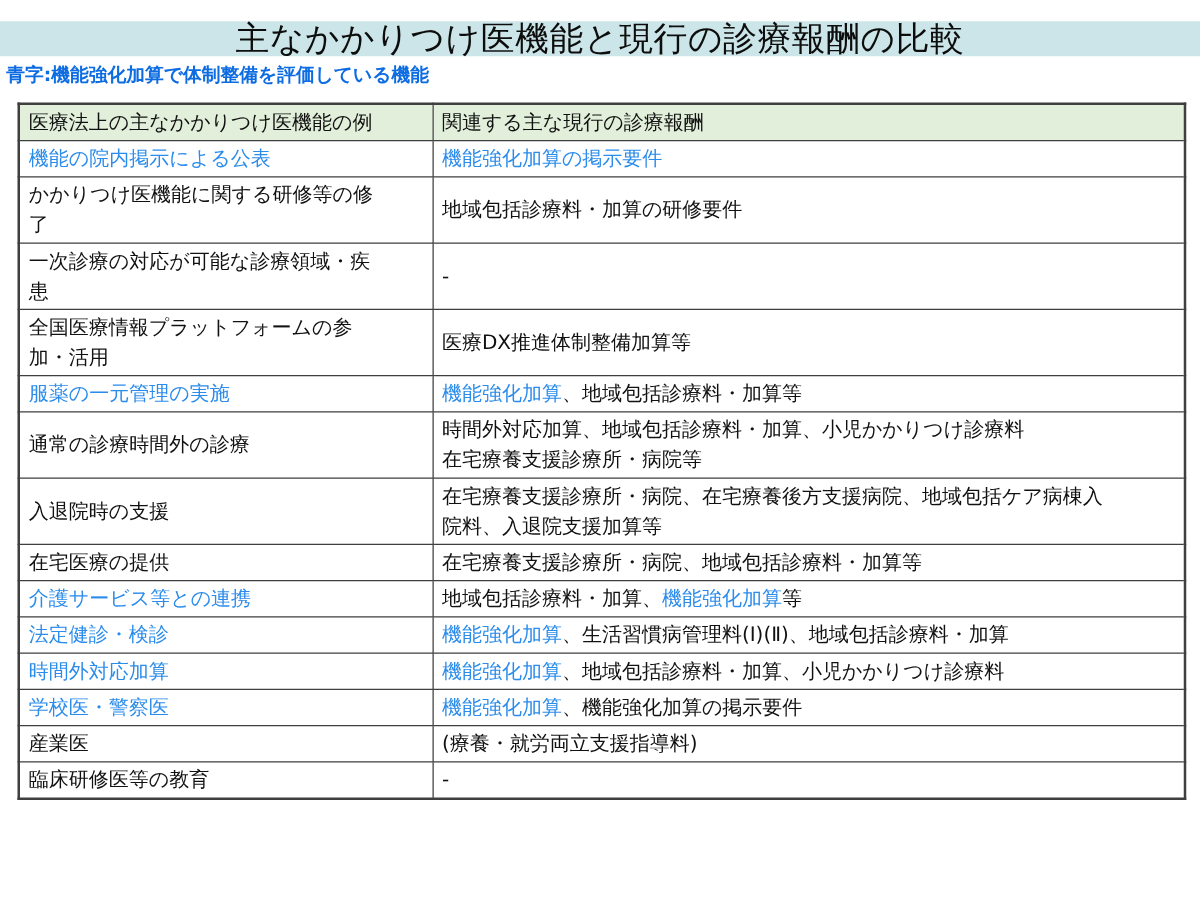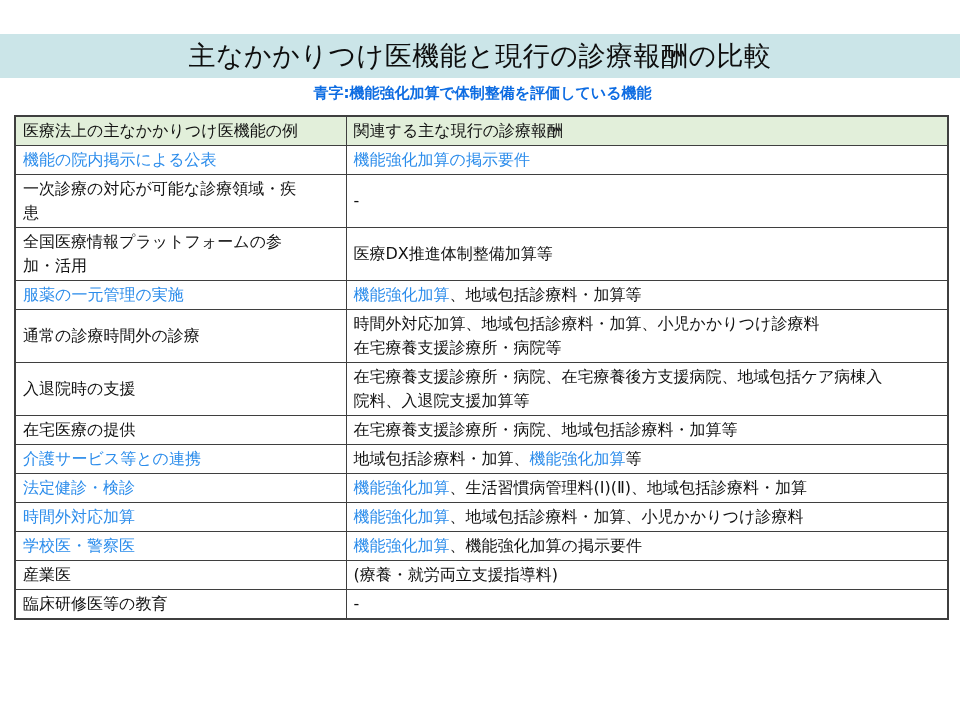--- a/index.html
+++ b/index.html
@@ -10,33 +10,32 @@
     --border:#3f3f3f;
   }
   *{box-sizing:border-box;}
   html,body{margin:0;padding:0;}
   body{
     width:960px;height:720px;background:#ffffff;
     font-family:"DejaVu Sans","Liberation Sans",sans-serif;
     color:#111111;overflow:hidden;
   }
   .title-bar{
-    margin-top:34px;width:960px;height:44px;
+    margin-top:17px;width:960px;height:28px;
     background:var(--title-bg);
     display:flex;align-items:center;justify-content:center;
   }
   .page-title{
     font-size:27px;font-weight:500;color:#0d0d0d;
     letter-spacing:0.5px;white-space:nowrap;
   }
   .note{
     margin:5px 0 0 5px;
     font-size:15px;font-weight:bold;line-height:20px;
     color:var(--note-blue);
-    text-align:center;
   }
   table.comparison{
     margin:12px 0 0 14px;
     width:933px;
     border-collapse:collapse;
     table-layout:fixed;
     border:2px solid var(--border);
   }
   col.c1{width:331px;}
   col.c2{width:602px;}
@@ -74,20 +73,25 @@
   <thead>
     <tr>
       <th>医療法上の主なかかりつけ医機能の例</th>
       <th>関連する主な現行の診療報酬</th>
     </tr>
   </thead>
   <tbody>
       <tr>
         <td><span class="blue">機能の院内掲示による公表</span></td>
         <td><span class="blue">機能強化加算の掲示要件</span></td>
+      </tr>
+      <tr>
+        <td><span>かかりつけ医機能に関する研修等の修
+了</span></td>
+        <td><span>地域包括診療料・加算の研修要件</span></td>
       </tr>
       <tr>
         <td><span>一次診療の対応が可能な診療領域・疾
 患</span></td>
         <td><span>-</span></td>
       </tr>
       <tr>
         <td><span>全国医療情報プラットフォームの参
 加・活用</span></td>
         <td><span>医療DX推進体制整備加算等</span></td>

